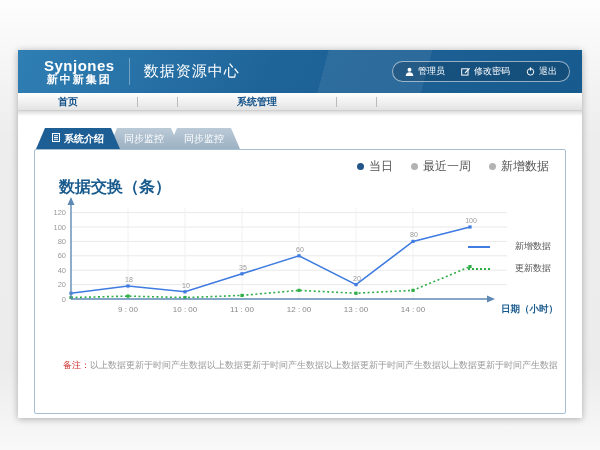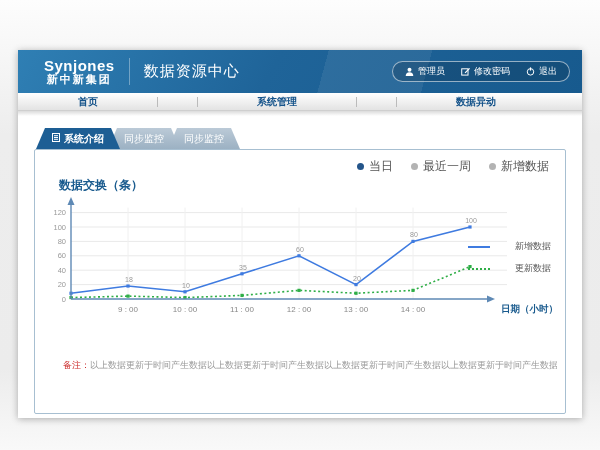--- a/index.html
+++ b/index.html
@@ -29,21 +29,21 @@
   .app-title { color:#fff; font-size:15px; margin-left:14px; letter-spacing:1px; }
   .user-group {
     margin-left:auto; display:flex; align-items:center; gap:16px;
     border:1px solid rgba(255,255,255,.55); background:rgba(0,0,0,.14);
     border-radius:11px; padding:3px 12px; position:relative; z-index:2;
   }
   .user-btn { display:flex; align-items:center; gap:4px; color:#fff; font-size:9px; cursor:pointer; white-space:nowrap; }
   .user-btn svg { display:block; }
   
   .navbar {
-    height:18px; display:flex; align-items:center; padding-left:40px;
+    height:18px; display:flex; align-items:center; padding-left:20px;
     background:linear-gradient(#ffffff,#e3e3e3); border-bottom:1px solid #cfcfcf;gap:39px;
   }
   .nav-item { font-size:10px; font-weight:bold; color:#15538a; padding:0 20px; cursor:pointer; white-space:nowrap; }
   .nav-sep { width:1px; height:10px; background:#bbb; }
   .nav-shadow { height:5px; background:linear-gradient(rgba(0,0,0,.14),rgba(0,0,0,0)); }
   
   .content { padding:12px 16px 0 16px; }
   .tabs { display:flex; align-items:flex-end; margin-left:2px; }
   .tab {
     height:21px; display:flex; align-items:center; gap:4px; padding:0 16px;
@@ -57,21 +57,21 @@
   .panel {
     position:relative; height:265px; background:#fff;
     border:1px solid #a7bfd1; border-radius:2px;
   }
   
   .filters { position:absolute; top:8px; right:16px; display:flex; gap:18px; }
   .filter { display:flex; align-items:center; gap:5px; font-size:12px; color:#555; cursor:pointer; }
   .radio-dot { width:7px; height:7px; border-radius:50%; background:#b3b3b3; }
   .radio-dot.sel { background:#24558a; }
   
-  .y-title { position:absolute; top:27px; left:24px; font-size:12px; font-weight:bold; color:#1a5b8e; }
+  .y-title { position:absolute; top:27px; left:24px; font-size:16px; font-weight:bold; color:#1a5b8e; }
   .chart-wrap { position:absolute; top:44px; left:6px; }
   .legend { position:absolute; top:90px; right:14px; display:flex; flex-direction:column; gap:9px; }
   .legend-row { display:flex; align-items:center; gap:25px; font-size:9px; color:#555; }
   .legend-line { width:22px; border-top:2px solid #3f7be0; }
   .legend-line.dotted { border-top:2px dotted #2fae47; }
   
   .note { position:absolute; top:209px; left:28px; right:8px; font-size:9px; color:#999; white-space:nowrap; overflow:hidden; }
   .note-label { color:#cc2b2b; }
 </style>
 </head>
@@ -116,21 +116,20 @@
     </div>
   </div>
 
   <div class="navbar">
     <span class="nav-item">首页</span>
     <span class="nav-sep"></span>
     <span class="nav-sep"></span>
     <span class="nav-item">系统管理</span>
     <span class="nav-sep"></span>
     <span class="nav-sep"></span>
-    <span class="nav-item">数据异动</span>
   </div>
   <div class="nav-shadow"></div>
 
   <div class="content">
     <div class="tabs">
       <div class="tab active">
         <span>
           <svg width="8" height="9" viewBox="0 0 8 9">
               <rect x="0.5" y="0.5" width="7" height="8" fill="none" stroke="#fff"></rect>
               <line x1="2" y1="2.7" x2="6" y2="2.7" stroke="#fff"></line>

